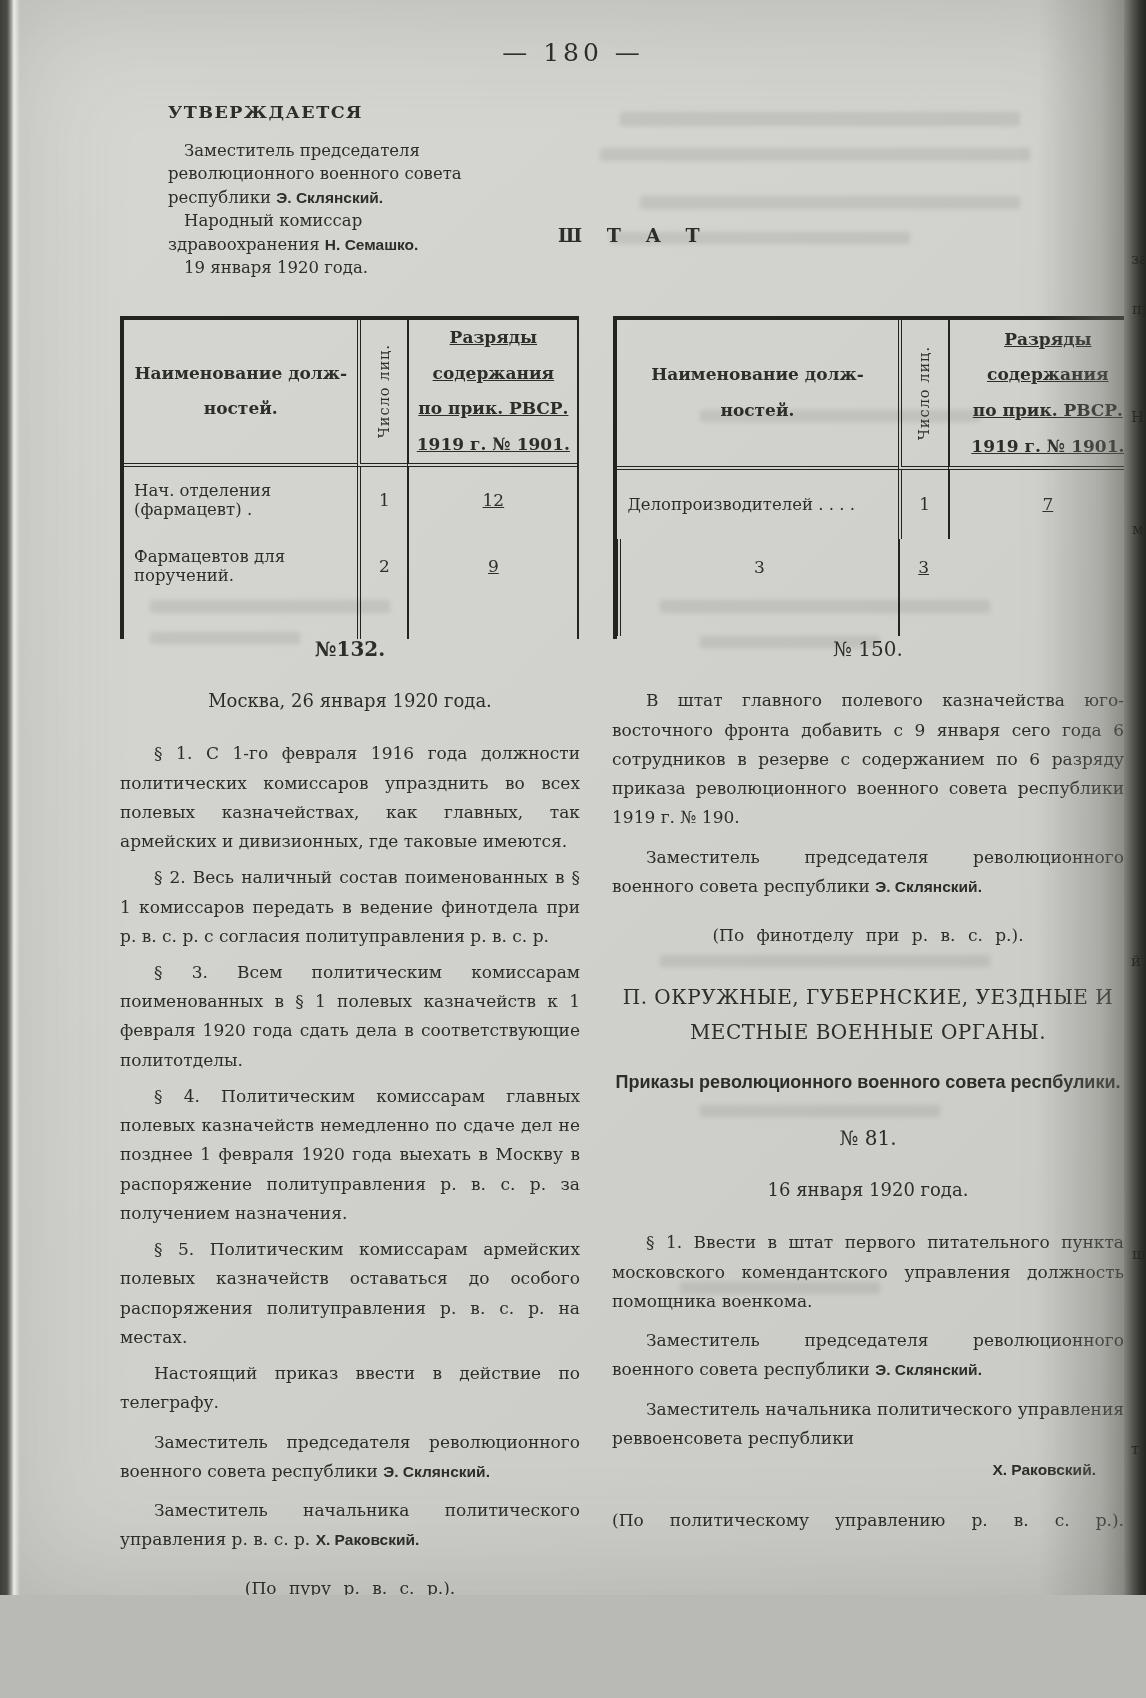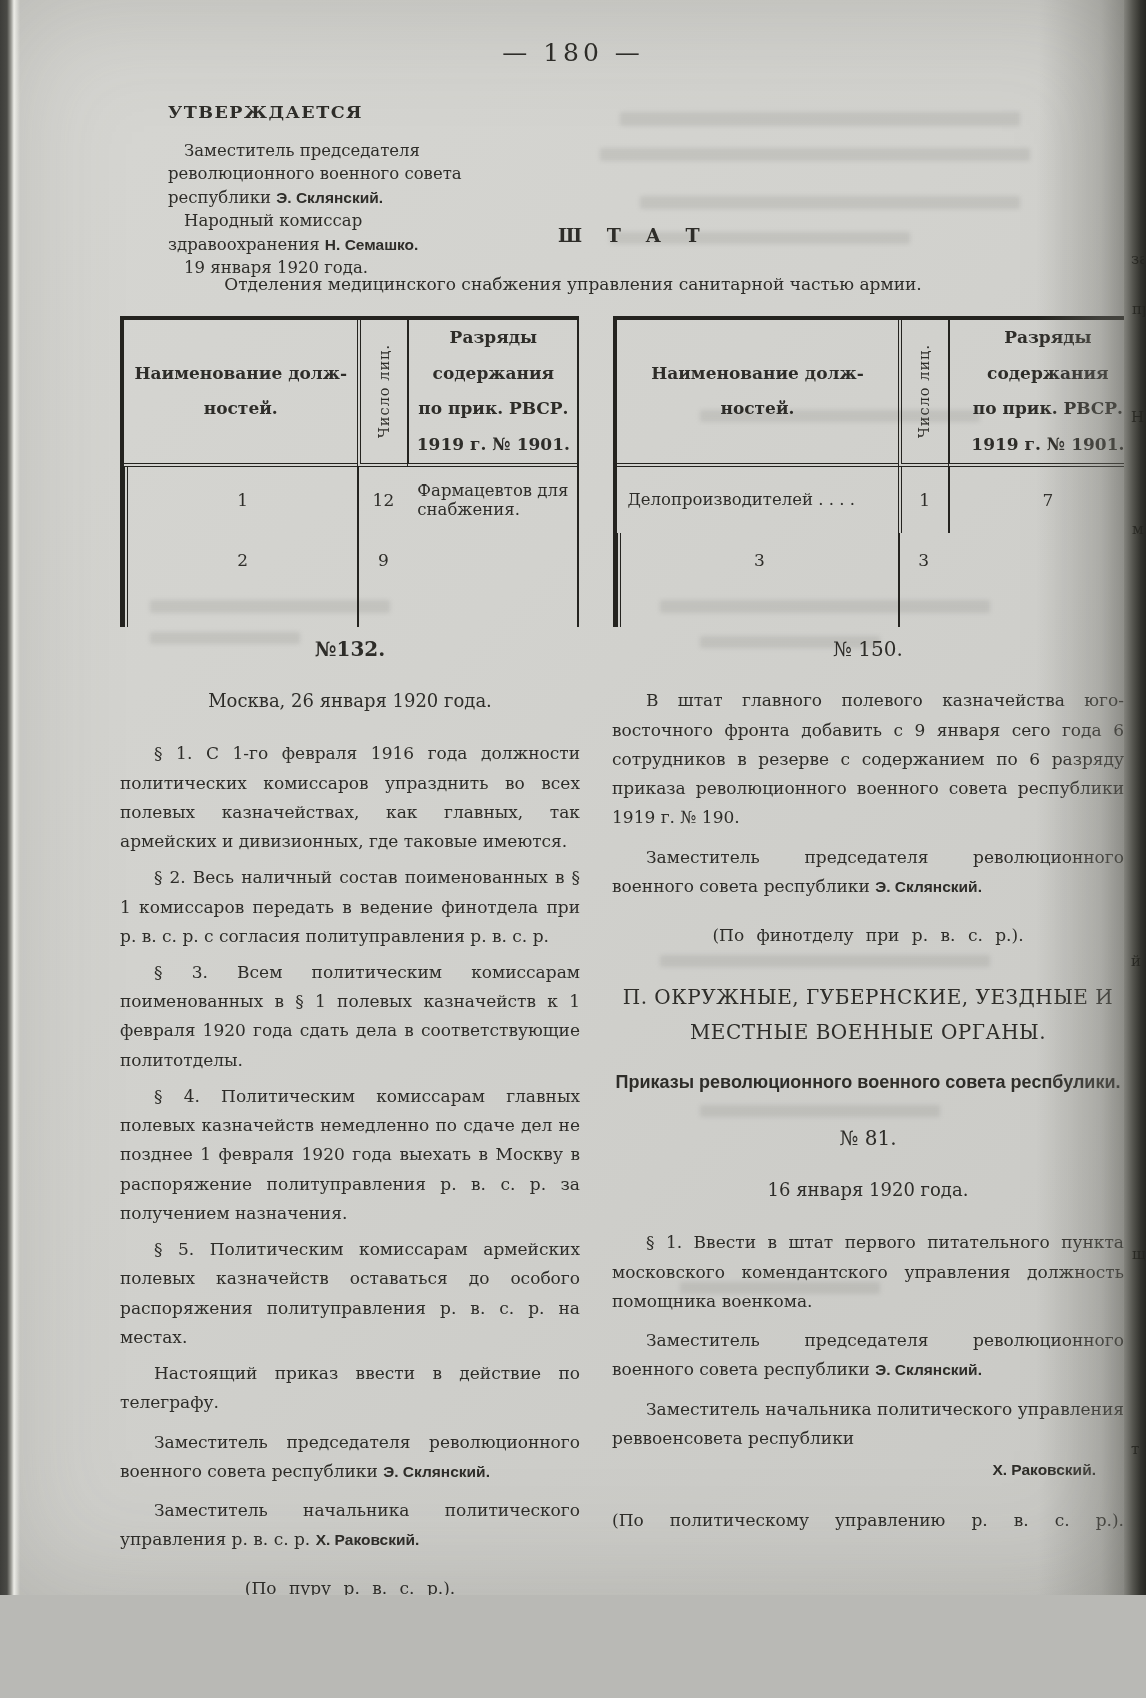--- a/index.html
+++ b/index.html
@@ -28,21 +28,21 @@
   .shtat{position:absolute;left:558px;top:224px;font-size:19px;font-weight:bold;letter-spacing:9px;z-index:5;}
   .subtitle{position:absolute;left:0;top:274px;width:100%;text-align:center;font-size:17px;z-index:5;}
   
   .tables{position:absolute;left:120px;top:316px;width:1026px;display:flex;gap:34px;z-index:5;}
   .tbl{display:grid;border-top:4px solid #24231f;border-left:4px solid #24231f;background:transparent;}
   .tbl-left{width:458px;grid-template-columns:51.5% 11% 37.5%;border-right:2px solid #24231f;}
   .tbl-right{width:534px;grid-template-columns:53% 9.5% 37.5%;}
   .hc{border-bottom:4px double #24231f;display:flex;align-items:center;justify-content:center;
       text-align:center;min-height:114px;font-size:17px;font-weight:bold;line-height:2.1;white-space:pre-line;}
   .c-count{border-left:4px double #24231f;}
-  .c-grade{border-left:2px solid #24231f;}
+  .c-grade{border-left:2px solid #24231f;text-decoration:underline;}
   .hc.rot span{writing-mode:vertical-rl;transform:rotate(180deg);font-size:14.5px;font-weight:normal;letter-spacing:1px;}
   .bc{display:flex;align-items:center;min-height:54px;font-size:16.5px;}
   .bc.name{padding:6px 4px 6px 10px;}
   .bc.num{justify-content:center;font-size:17px;}
   .fill{height:40px;}
   
   .cols{position:absolute;left:120px;top:598px;width:1026px;display:flex;gap:32px;z-index:5;}
   .col{font-size:17px;line-height:1.72;text-align:justify;}
   .col-left{width:460px;}
   .col-right{width:512px;}
@@ -78,36 +78,36 @@
   <div class="pagenum">— 180 —</div>
 
   <div class="approval">
     <div class="appr-title">УТВЕРЖДАЕТСЯ</div>
     <p class="appr-p"><span>Заместитель председателя революционного военного совета республики</span> <span class="gname">Э. Склянский.</span></p>
     <p class="appr-p"><span>Народный комиссар здравоохранения</span> <span class="gname">Н. Семашко.</span></p>
     <p class="appr-p">19 января 1920 года.</p>
   </div>
 
   <div class="shtat">Ш Т А Т</div>
-  <div class="subtitle">Отделения медицинского снабжения управления санитарной частью армии.</div>
 
   <div class="tables">
 
     <div class="tbl tbl-left">
       <div class="hc">Наименование долж-
 ностей.</div>
       <div class="hc c-count rot"><span>Число лиц.</span></div>
       <div class="hc c-grade">Разряды содержания
 по прик. РВСР.
 1919 г. № 1901.</div>
 
+      <div class="bc name">Нач. отделения (фармацевт) .</div>
       <div class="bc num c-count">1</div>
       <div class="bc num c-grade">12</div>
 
-      <div class="bc name">Фармацевтов для снабжения.</div>
+      <div class="bc name">Фармацевтов для поручений.</div>
       <div class="bc num c-count">2</div>
       <div class="bc num c-grade">9</div>
 
       <div class="fill"></div>
       <div class="fill c-count"></div>
       <div class="fill c-grade"></div>
     </div>
 
     <div class="tbl tbl-right">
       <div class="hc">Наименование долж-

